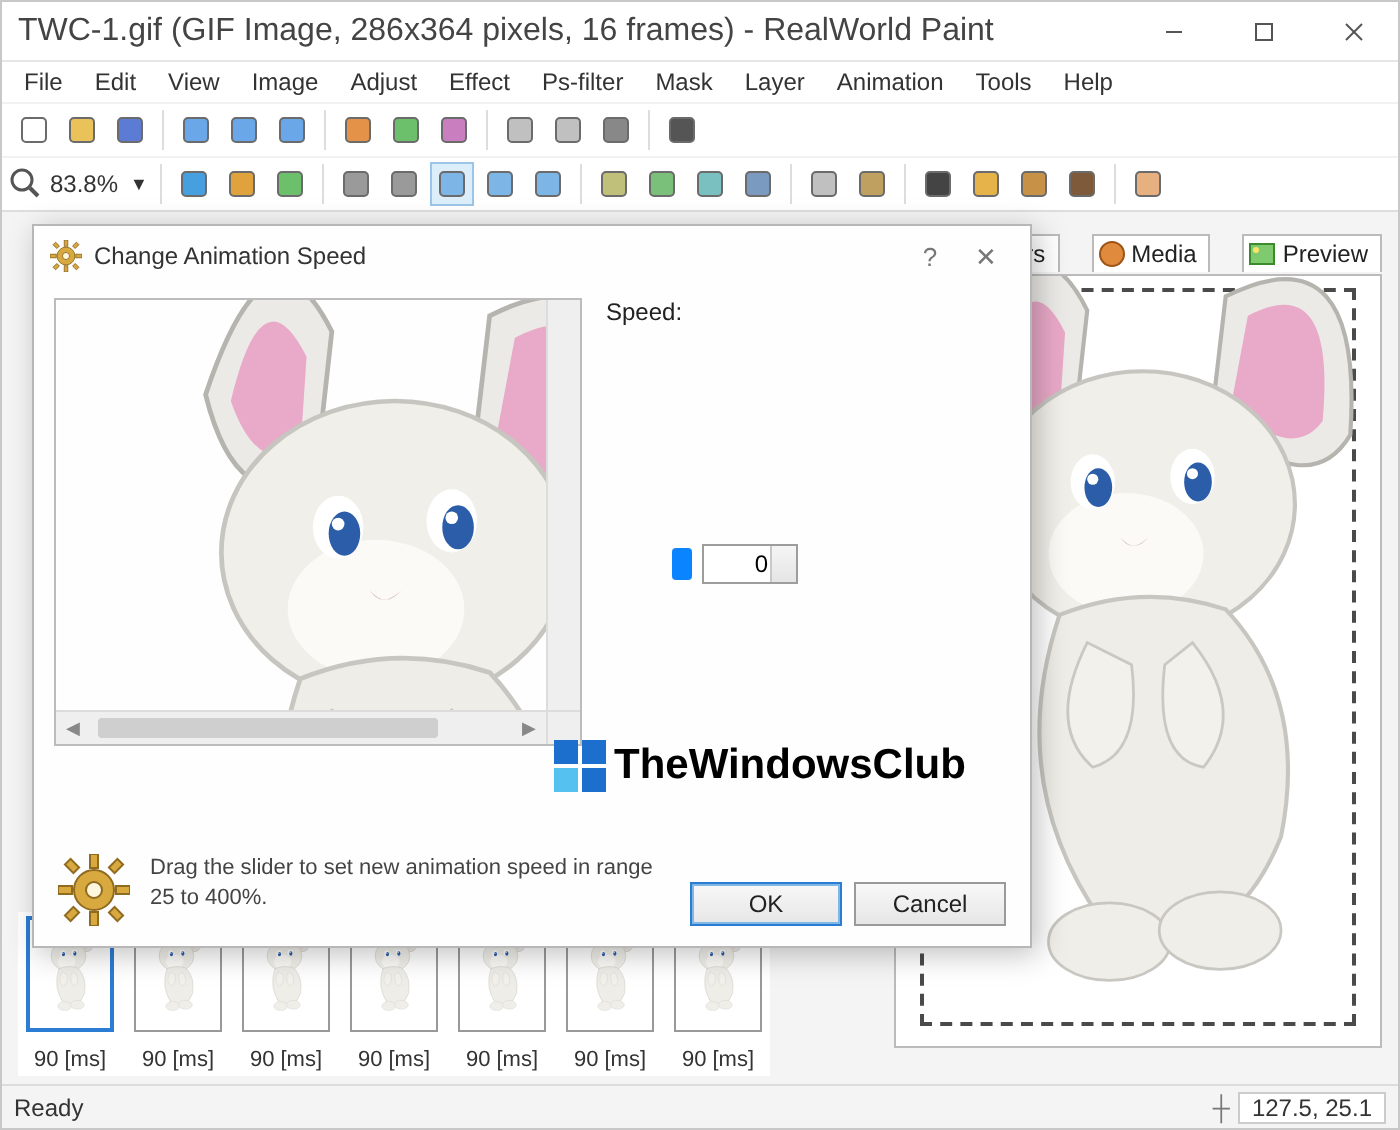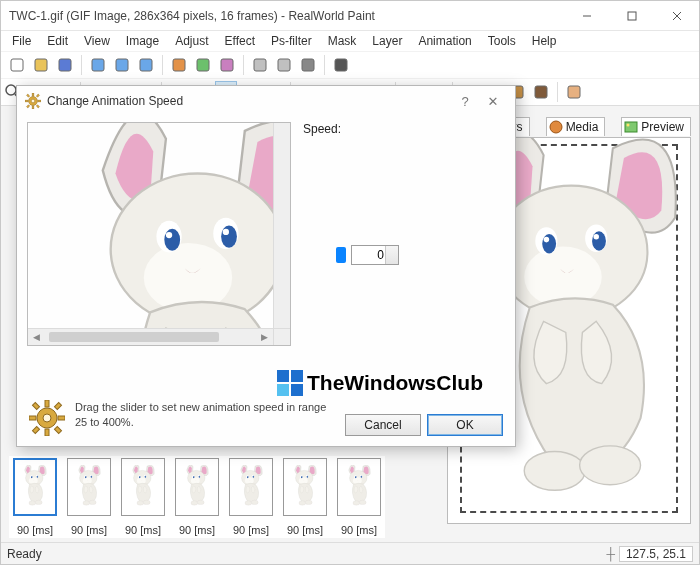--- a/index.html
+++ b/index.html
@@ -3,21 +3,21 @@
 <meta charset="utf-8">
 <style>
   * { box-sizing: border-box; font-family: "Segoe UI", Tahoma, sans-serif; }
   body { margin: 0; width: 700px; height: 565px; background: #f0f0f0; overflow: hidden; position: relative; }
 
   
   .app-window { position: absolute; inset: 0; background: #fff; border: 1px solid #c8c8c8; display: flex; flex-direction: column; }
 
   
   .titlebar { height: 30px; display: flex; align-items: center; padding: 0 0 0 8px; border-bottom: 1px solid #e6e6e6; }
-  .titlebar .title { font-size: 12px; color: #444; flex: 1; white-space: nowrap; overflow: hidden; text-overflow: ellipsis; }
+  .titlebar .title { font-size: 16px; color: #444; flex: 1; white-space: nowrap; overflow: hidden; text-overflow: ellipsis; }
   .titlebar .win-controls { display: flex; }
   .titlebar .win-btn { width: 45px; height: 30px; display: flex; align-items: center; justify-content: center; font-size: 12px; color:#555;}
   .titlebar .win-btn svg { width:10px; height:10px; }
 
   
   .menubar { height: 20px; display: flex; align-items: center; padding: 0 4px; font-size: 12px; color: #333; gap: 2px; }
   .menubar .menu-item { padding: 1px 7px; }
 
   
   .toolbar { display: flex; align-items: center; padding: 2px 4px; border-top:1px solid #f2f2f2; }
@@ -51,21 +51,21 @@
   .frame .thumb.sel { border:2px solid #2b7cd3; }
   .frame .flabel { font-size:11px; color:#333; margin-top:8px; }
   .frame svg { width:30px; height:44px; }
 
   
   .statusbar { position:absolute; left:0; right:0; bottom:0; height:22px; border-top:1px solid #ddd; background:#f4f4f4; display:flex; align-items:center; font-size:12px; color:#333; padding:0 6px; }
   .statusbar .status-right { margin-left:auto; display:flex; align-items:center; gap:4px; }
   .statusbar .coord-box { border:1px solid #ccc; padding:0 6px; background:#fff;}
 
   
-  .dialog { position:absolute; left:16px; top:85px; width:500px; height:362px; background:#fefefe; border:1px solid #b7b7b7; box-shadow: 3px 3px 14px rgba(0,0,0,0.25); display:flex; flex-direction:column; }
+  .dialog { position:absolute; left:16px; top:112px; width:500px; height:362px; background:#fefefe; border:1px solid #b7b7b7; box-shadow: 3px 3px 14px rgba(0,0,0,0.25); display:flex; flex-direction:column; }
   .dialog .dlg-title { height:30px; display:flex; align-items:center; padding:0 8px; font-size:12px; color:#333; }
   .dialog .dlg-title .dlg-icon { width:16px; height:16px; margin-right:6px; }
   .dialog .dlg-title .spacer { flex:1; }
   .dialog .dlg-title .dlg-help, .dialog .dlg-title .dlg-close { width:28px; height:22px; display:flex; align-items:center; justify-content:center; color:#777; font-size:13px;}
   .dialog .dlg-body { flex:1; display:flex; padding:6px 10px 4px 10px; gap:12px; position:relative; }
   .dlg-preview { width:264px; height:224px; border:1px solid #bcbcbc; box-shadow: inset 1px 1px 0 #fff; position:relative; overflow:hidden; }
   .dlg-preview .scroll-v { position:absolute; right:0; top:0; bottom:17px; width:17px; background:#efefef; border-left:1px solid #dcdcdc; }
   .dlg-preview .scroll-h { position:absolute; left:0; right:17px; bottom:0; height:17px; background:#efefef; border-top:1px solid #dcdcdc; display:flex; }
   .dlg-preview .scroll-h .track { flex:1; position:relative; }
   .dlg-preview .scroll-h .thumb-s { position:absolute; left:4px; top:3px; width:170px; height:10px; background:#cfcfcf; border-radius:2px; }
@@ -507,22 +507,22 @@
         <div class="spin">0</div>
       </div>
     </div>
   </div>
   <div class="dlg-footer">
     <svg class="gear" viewBox="0 0 36 36">
         <use href="#gear"></use>
       </svg>
     <div class="hint">Drag the slider to set new animation speed in range 25 to 400%.</div>
     <div class="btns">
+      <div class="btn primary">OK</div>
       <div class="btn">Cancel</div>
-      <div class="btn primary">OK</div>
     </div>
   </div>
 </div>
 
 <div class="watermark">
   <svg class="logo" viewBox="0 0 30 30">
     <rect x="2" y="2" width="12" height="12" fill="#1d6fce"></rect>
     <rect x="16" y="2" width="12" height="12" fill="#1d6fce"></rect>
     <rect x="2" y="16" width="12" height="12" fill="#55c1f0"></rect>
     <rect x="16" y="16" width="12" height="12" fill="#1d6fce"></rect>

